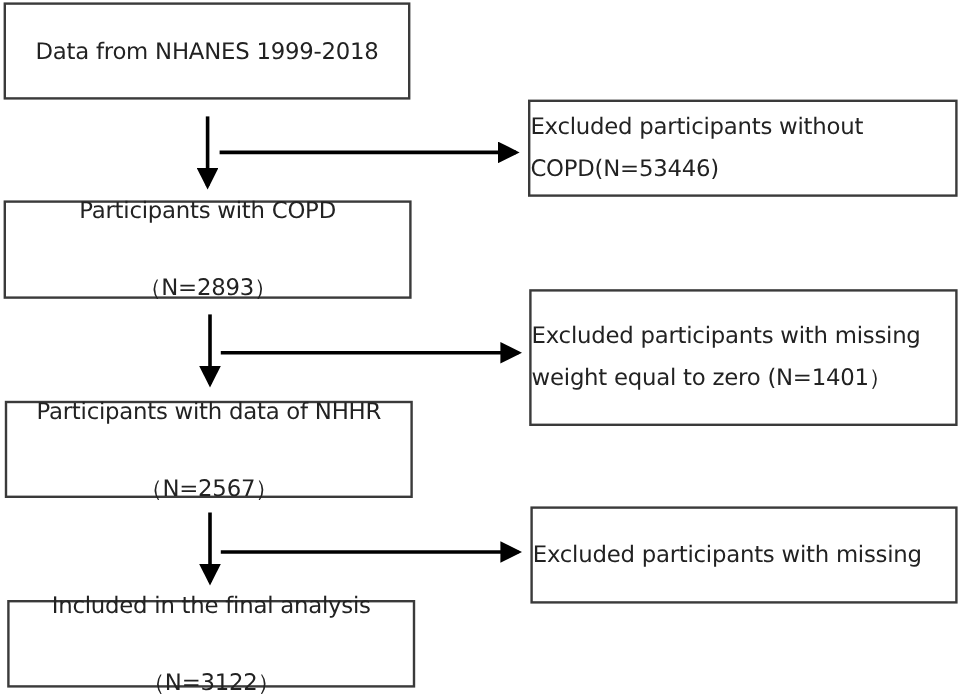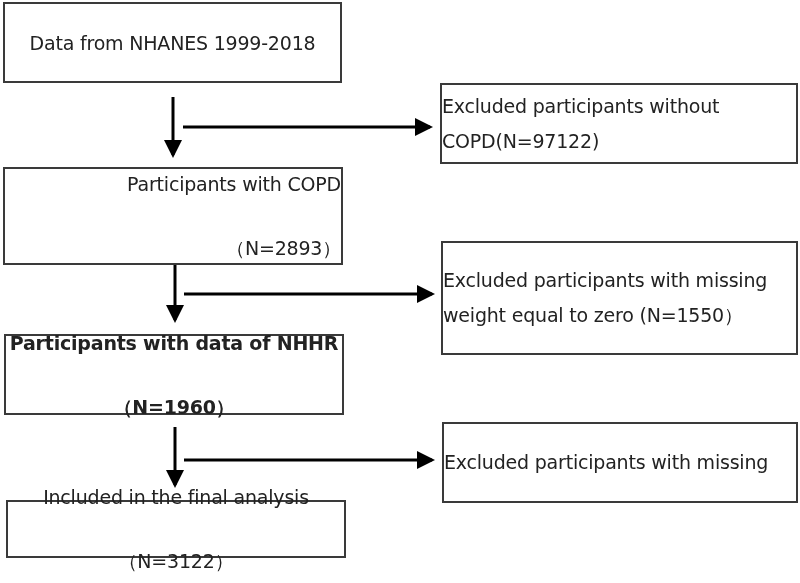--- a/index.html
+++ b/index.html
@@ -65,40 +65,40 @@
   <line x1="184" y1="294" x2="432" y2="294" stroke="#000" stroke-width="3" marker-end="url(#ah)"></line>
 
   <line x1="175" y1="427" x2="175" y2="485" stroke="#000" stroke-width="3" marker-end="url(#ah)"></line>
   <line x1="184" y1="460" x2="432" y2="460" stroke="#000" stroke-width="3" marker-end="url(#ah)"></line>
 </svg>
 
 <div class="box center" style="left:3px; top:2px; width:339px; height:81px;">
   <div class="line">Data from NHANES 1999-2018</div>
 </div>
 
-<div class="box center" style="left:3px; top:167px; width:340px; height:98px;align-items:flex-end;">
+<div class="box center" style="left:3px; top:167px; width:340px; height:82px;">
   <div class="line">Participants with COPD</div>
   <div class="line">（N=2893）</div>
 </div>
 
-<div class="box center" style="left:4px; top:334px; width:340px; height:81px;font-weight:bold;">
+<div class="box center" style="left:4px; top:334px; width:340px; height:81px;">
   <div class="line">Participants with data of NHHR</div>
-  <div class="line">（N=1960）</div>
+  <div class="line">（N=2567）</div>
 </div>
 
-<div class="box center" style="left:6px; top:500px; width:340px; height:58px;">
+<div class="box center" style="left:6px; top:500px; width:340px; height:73px;">
   <div class="line">Included in the final analysis</div>
   <div class="line">（N=3122）</div>
 </div>
 
 <div class="box left" style="left:440px; top:83px; width:358px; height:81px;">
   <div class="line">Excluded participants without</div>
-  <div class="line">COPD(N=97122)</div>
+  <div class="line">COPD(N=53446)</div>
 </div>
 
 <div class="box left" style="left:441px; top:241px; width:357px; height:114px;">
   <div class="line">Excluded participants with missing</div>
-  <div class="line">weight equal to zero (N=1550）</div>
+  <div class="line">weight equal to zero (N=1401）</div>
 </div>
 
 <div class="box left" style="left:442px; top:422px; width:356px; height:81px;">
   <div class="line">Excluded participants with missing</div>
 </div>
 
 </body></html>

